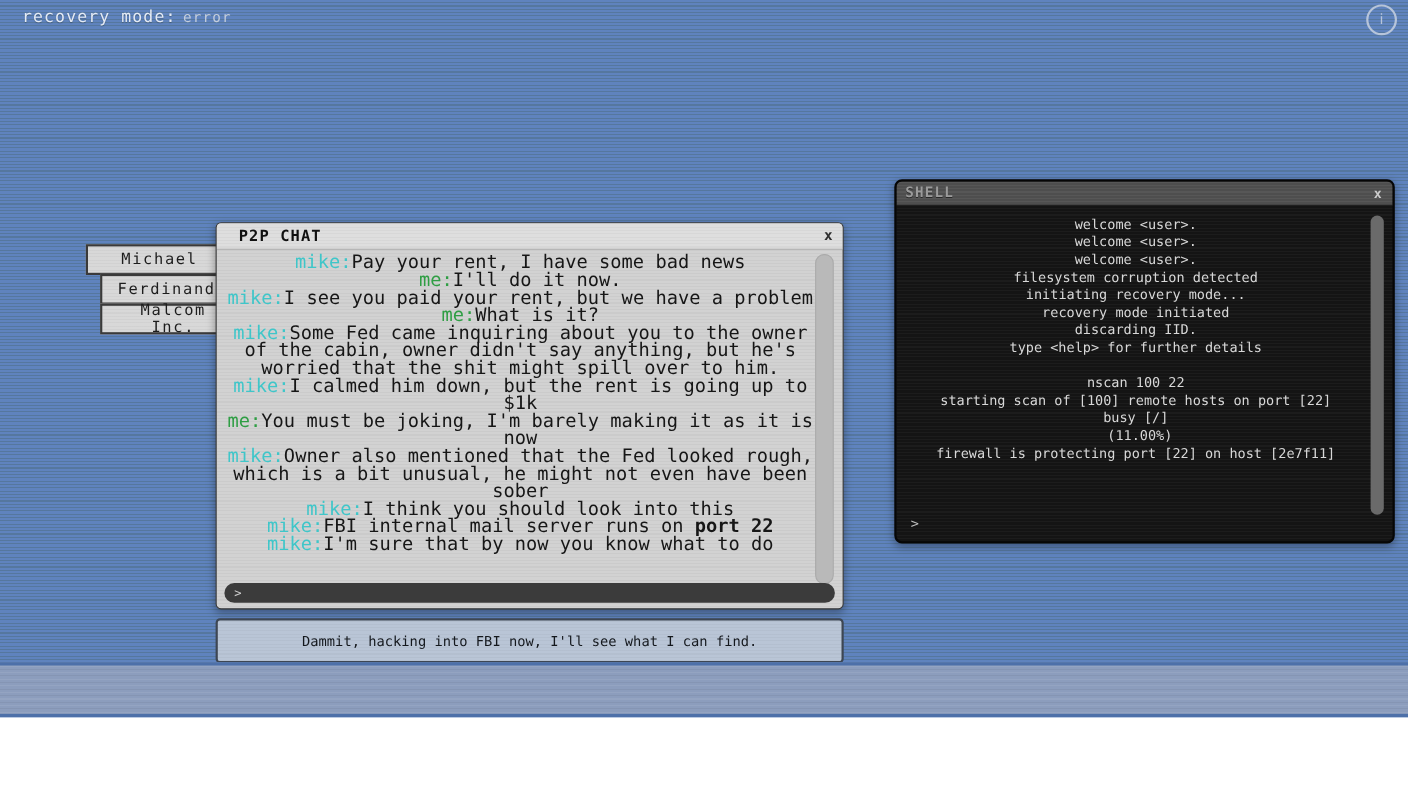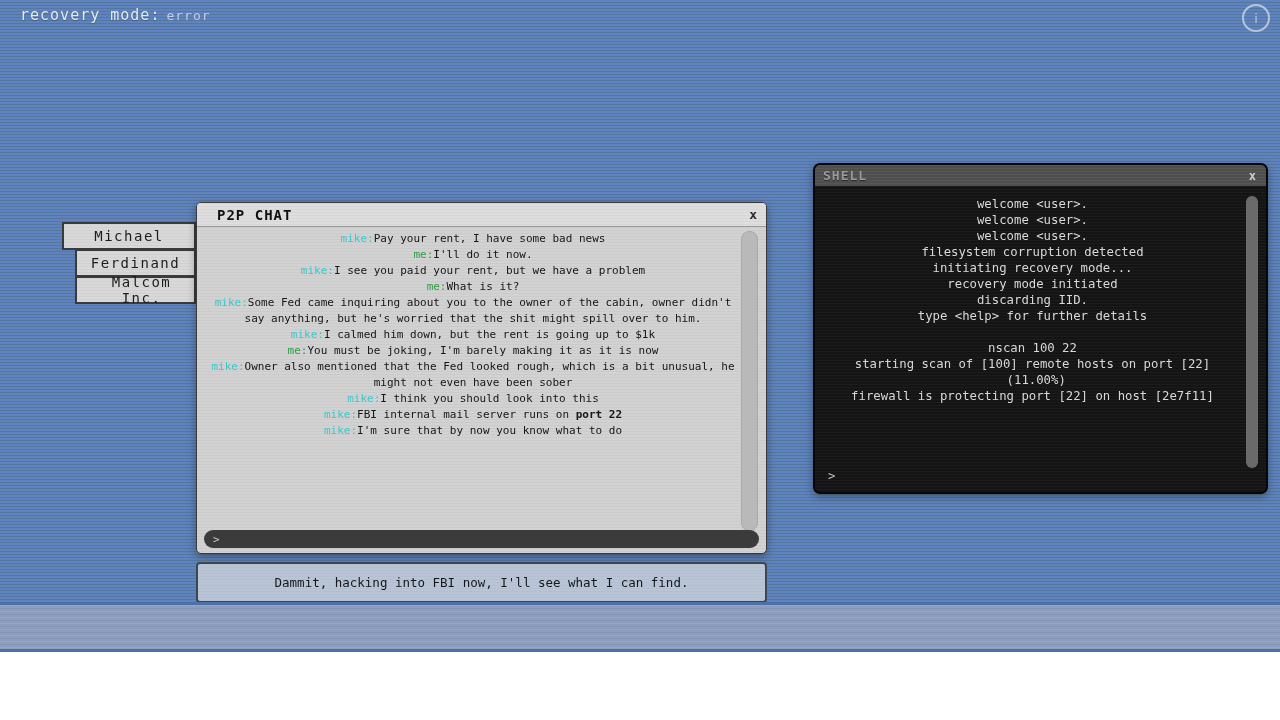--- a/index.html
+++ b/index.html
@@ -13,38 +13,38 @@
   .recovery-label{color:#e4ebf5;font-size:15px;letter-spacing:1px;text-shadow:0 1px 1px rgba(0,0,0,.25);}
   .recovery-value{color:#c3cddc;font-size:13px;letter-spacing:1px;}
   .info-btn{position:absolute;right:10px;top:4px;width:24px;height:24px;border:2px solid #c7d1e1;
     border-radius:50%;color:#c7d1e1;display:flex;align-items:center;justify-content:center;
     font-size:13px;font-family:"DejaVu Sans",sans-serif;opacity:.85;}
 
   
   .tab{position:absolute;height:28px;background:#d8d8d8;border:2px solid #3a3a3a;box-sizing:border-box;
     display:flex;align-items:center;justify-content:center;font-size:14px;color:#1d1d1d;
     letter-spacing:1.5px;cursor:pointer;
-    background-image:repeating-linear-gradient(180deg,rgba(0,0,0,.03) 0 1px,transparent 1px 3px);}
+    background-image:repeating-linear-gradient(180deg,rgba(0,0,0,.03) 0 1px,transparent 1px 3px);margin-left:16px;}
   .tab.t0{left:62px;top:222px;width:134px;}
   .tab.t1{left:75px;top:249px;width:121px;}
   .tab.t2{left:75px;top:276px;width:121px;padding-left:12px;}
 
   
   .win{position:absolute;box-sizing:border-box;border-radius:5px;box-shadow:0 3px 8px rgba(0,0,0,.35);}
 
   
   #chat-win{left:196px;top:202px;width:571px;height:352px;background:#d2d2d2;border:1px solid #3a3a3a;
     background-image:repeating-linear-gradient(180deg,rgba(0,0,0,.035) 0 1px,transparent 1px 3px);}
   .chat-titlebar{position:absolute;left:0;top:0;right:0;height:23px;background:#dedede;
     border-bottom:1px solid #9a9a9a;border-radius:4px 4px 0 0;display:flex;align-items:center;
     background-image:repeating-linear-gradient(180deg,rgba(0,0,0,.03) 0 1px,transparent 1px 3px);}
   .chat-title{font-size:14px;font-weight:bold;color:#101010;padding-left:20px;letter-spacing:1px;}
   .win-close{margin-left:auto;padding:0 9px;font-size:13px;font-weight:bold;color:#2e2e2e;cursor:pointer;}
   .chat-body{position:absolute;left:0;top:23px;right:0;bottom:26px;overflow:hidden;
-    padding:5px 24px 0 7px;font-size:11px;line-height:16px;color:#161616;}
+    padding:5px 24px 0 7px;font-size:17px;line-height:16px;color:#161616;}
   .msg{white-space:pre-wrap;word-break:break-word;}
   .pfx-mike{color:var(--c-mike);}
   .pfx-me{color:var(--c-me);}
   .chat-scrollbar{position:absolute;right:8px;top:28px;width:15px;height:298px;background:#b9b9b9;
     border:1px solid #aaaaaa;border-radius:8px;}
   .chat-input{position:absolute;left:7px;right:7px;bottom:5px;height:18px;background:#3b3b3b;
     border-radius:9px;display:flex;align-items:center;color:#cfcfcf;font-size:11px;padding-left:9px;
     box-sizing:border-box;}
 
   
@@ -143,20 +143,21 @@
         <div class="shell-line">welcome &lt;user&gt;.</div>
         <div class="shell-line">welcome &lt;user&gt;.</div>
         <div class="shell-line">filesystem corruption detected</div>
         <div class="shell-line">initiating recovery mode...</div>
         <div class="shell-line">recovery mode initiated</div>
         <div class="shell-line">discarding IID.</div>
         <div class="shell-line">type &lt;help&gt; for further details</div>
         <div class="shell-line"></div>
         <div class="shell-line">nscan 100 22</div>
         <div class="shell-line">starting scan of [100] remote hosts on port [22]</div>
+        <div class="shell-line">busy [/]</div>
         <div class="shell-line"> (11.00%)</div>
         <div class="shell-line">firewall is protecting port [22] on host [2e7f11]</div>
       </div>
     <div class="shell-scrollbar"></div>
     <div class="shell-prompt">&gt;</div>
   </div>
 
   <div class="taskbar"></div>
 
   <div class="dock-icon" style="left: 8px; background-color: rgb(111, 169, 78);">

